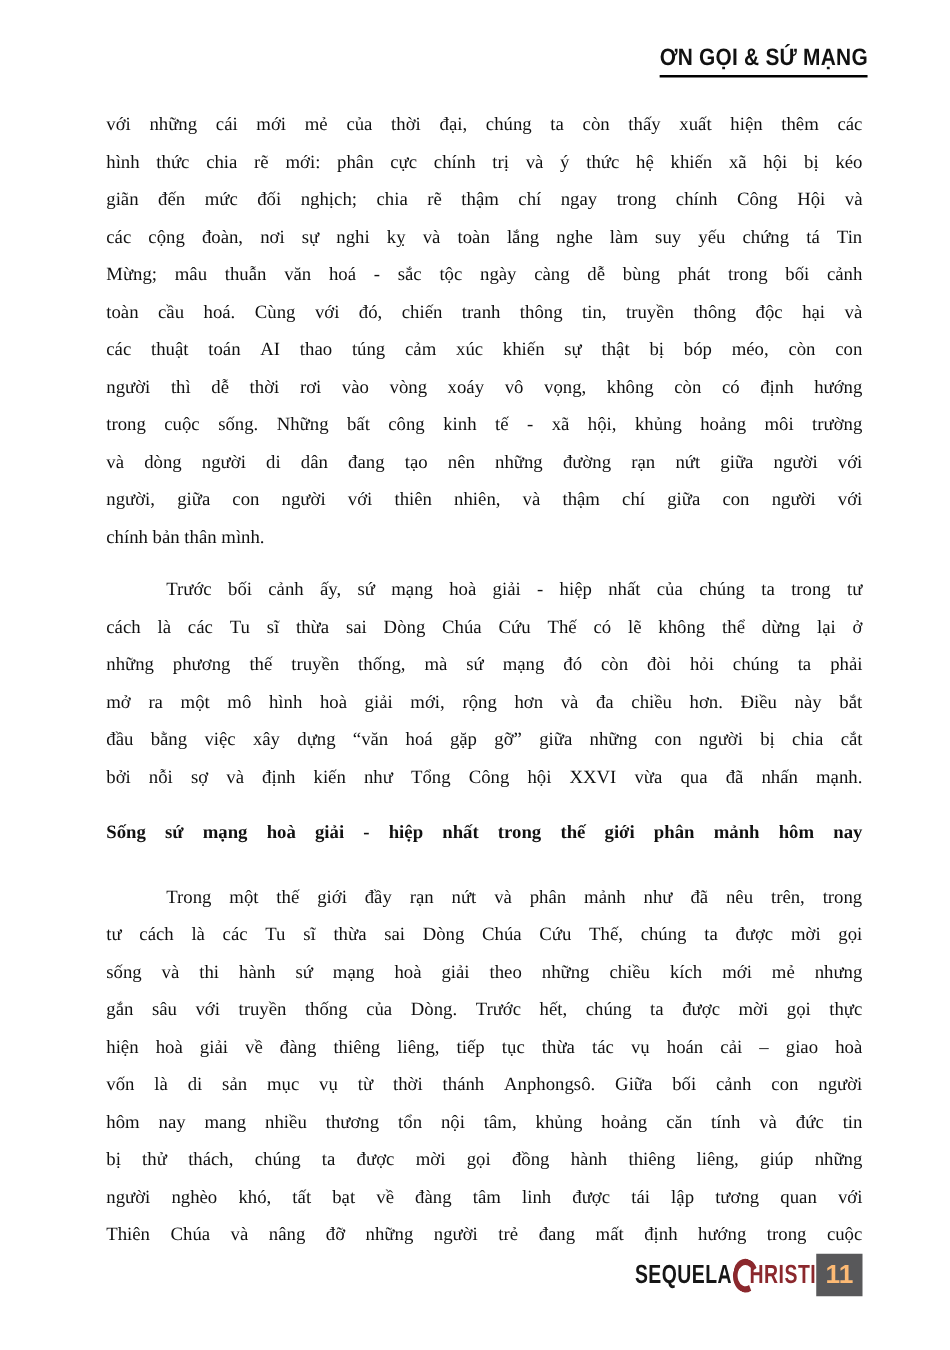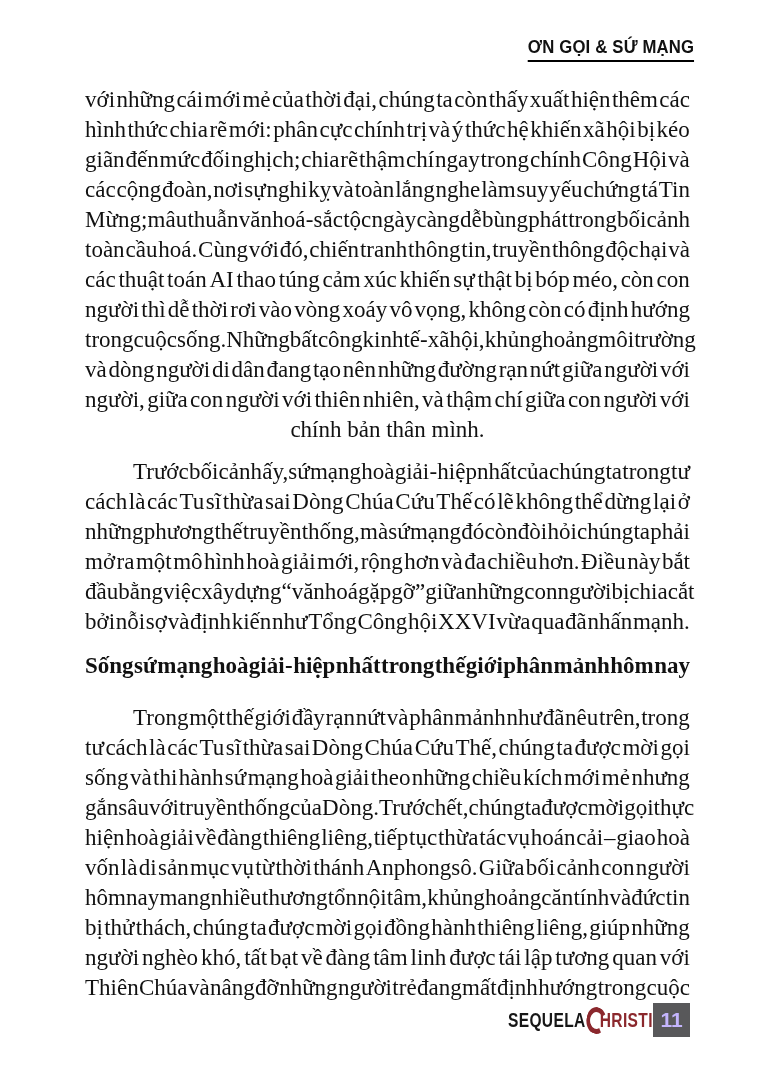--- a/index.html
+++ b/index.html
@@ -44,24 +44,24 @@
     position: absolute;
     left: 85px;
     top: 85px;
     width: 605px;
   }
   .line {
     display: flex;
     justify-content: space-between;
     height: 30px;
     line-height: 30px;
-    font-size: 23px;
+    font-size: 15px;
     white-space: nowrap;
   }
-  .line.last { display: block; text-align: center; }
+  .line.last { display: block; }
   .justify-all .line.last { display: flex; justify-content: space-between; }
   .indent .line:first-child { padding-left: 48px; }
   .para.p2 { margin-top: 12px; }
   .para.heading { margin-top: 14px; margin-bottom: 22px; }
   .heading .line { font-weight: 700; }
 
   
   .footer {
     position: absolute;
     top: 1003px;
@@ -101,21 +101,21 @@
     letter-spacing: 0.5px;
     color: var(--accent);
     white-space: nowrap;
     position: relative;
     z-index: 1;
   }
   .page-box {
     width: 37px;
     height: 34px;
     background: var(--badge);
-    color: #c4b5fd;
+    color: #fdba74;
     display: flex;
     align-items: center;
     justify-content: center;
     font-family: "Liberation Sans", "DejaVu Sans", sans-serif;
     font-weight: 700;
     font-size: 21px;
   }
 </style>
 </head>
 <body>

